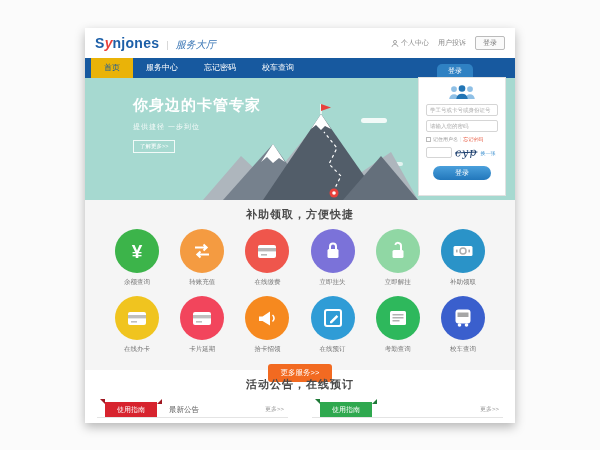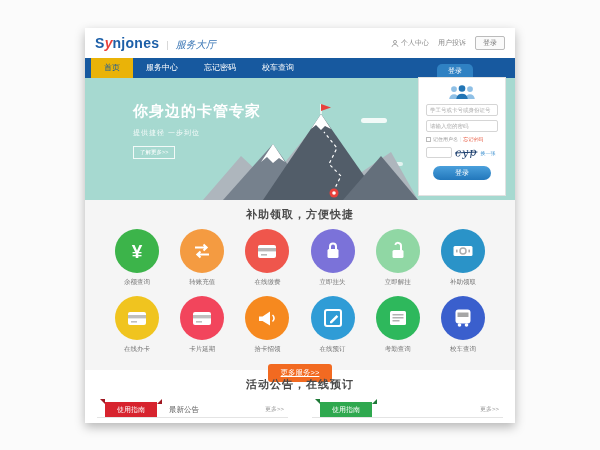--- a/index.html
+++ b/index.html
@@ -17,21 +17,21 @@
   .top-link { font-size:7px; color:#888; display:flex; align-items:center; gap:2px; cursor:pointer; }
   .top-btn { font-size:7px; color:#777; border:1px solid #bbb; border-radius:2px; padding:1px 7px; background:#fafafa; cursor:pointer; }
 
   
   .nav { height:20px; background:#17599f; display:flex; padding-left:6px; position:relative; z-index:2; }
   .nav-item { font-size:8px; color:#fff; line-height:20px; padding:0 13px; cursor:pointer; }
   .nav-item.active { background:#eab308; color:#17599f;text-align:center; }
 
   
   .banner { height:122px; background:#a6d9d0; position:relative; overflow:visible; }
-  .banner-text { position:absolute; left:48px; top:24px; z-index:3; }
+  .banner-text { position:absolute; left:48px; top:18px; z-index:3; }
   .banner-title { font-size:15px; font-weight:bold; color:#fff; letter-spacing:1px; }
   .banner-sub { font-size:7px; color:rgba(255,255,255,.92); margin-top:7px; letter-spacing:1px; }
   .banner-cta { display:inline-block; margin-top:8px; font-size:5.5px; color:#fff; border:1px solid rgba(255,255,255,.85); padding:2px 6px; cursor:pointer; }
   .mountains { position:absolute; left:118px; bottom:0; width:215px; height:96px; z-index:1; }
   .cloud { position:absolute; background:rgba(255,255,255,.85); border-radius:10px; z-index:1; }
   .cloud.c1 { width:26px; height:5px; right:128px; top:40px; }
   .cloud.c2 { width:18px; height:4px; left:150px; bottom:18px; opacity:.7; }
   .cloud.c3 { width:22px; height:4px; right:112px; bottom:34px; opacity:.8; }
 
   
@@ -52,21 +52,21 @@
 
   
   .services { height:170px; background:#f5f5f5; text-align:center; padding-top:7px; }
   .section-title { font-size:11px; font-weight:bold; color:#4a4a4a; letter-spacing:1px; }
   .svc-row { display:flex; justify-content:space-between; padding:0 24px; margin-top:7px; }
   .svc-row.r2 { margin-top:9px; }
   .svc-item { width:56px; display:flex; flex-direction:column; align-items:center; cursor:pointer; }
   .svc-circle { width:44px; height:44px; border-radius:50%; display:flex; align-items:center; justify-content:center; }
   .svc-glyph { color:#fff; font-size:19px; font-weight:bold; line-height:1; }
   .svc-label { font-size:6.5px; color:#777; margin-top:5px; }
-  .more-btn { display:inline-block; margin-top:10px; border:none; background:#f26a21; color:#fff; font-size:7.5px; padding:4px 13px; border-radius:3px; cursor:pointer; font-family:"Liberation Sans",sans-serif;text-decoration:underline; }
+  .more-btn { display:inline-block; margin-top:10px; border:none; background:#f26a21; color:#fff; font-size:7.5px; padding:4px 13px; border-radius:3px; cursor:pointer; font-family:"Liberation Sans",sans-serif; }
 
   
   .announce { background:#fff; text-align:center; padding-top:7px; }
   .ann-cols { display:flex; gap:24px; padding:0 12px; margin-top:9px; }
   .ann-col { flex:1; display:flex; align-items:flex-end; border-bottom:1px solid #e4e4e4; height:17px; position:relative; }
   .ribbon { position:relative; width:52px; height:15px; color:#fff; font-size:7px; text-align:center; line-height:15px; margin-left:8px; }
   .ribbon:before, .ribbon:after { content:""; position:absolute; top:-3px; border-style:solid; }
   .ribbon:before { left:-5px; border-width:0 5px 5px 0; }
   .ribbon:after { right:-5px; border-width:0 0 5px 5px; }
   .ribbon.red:before { border-color:transparent #a01822 transparent transparent; }

